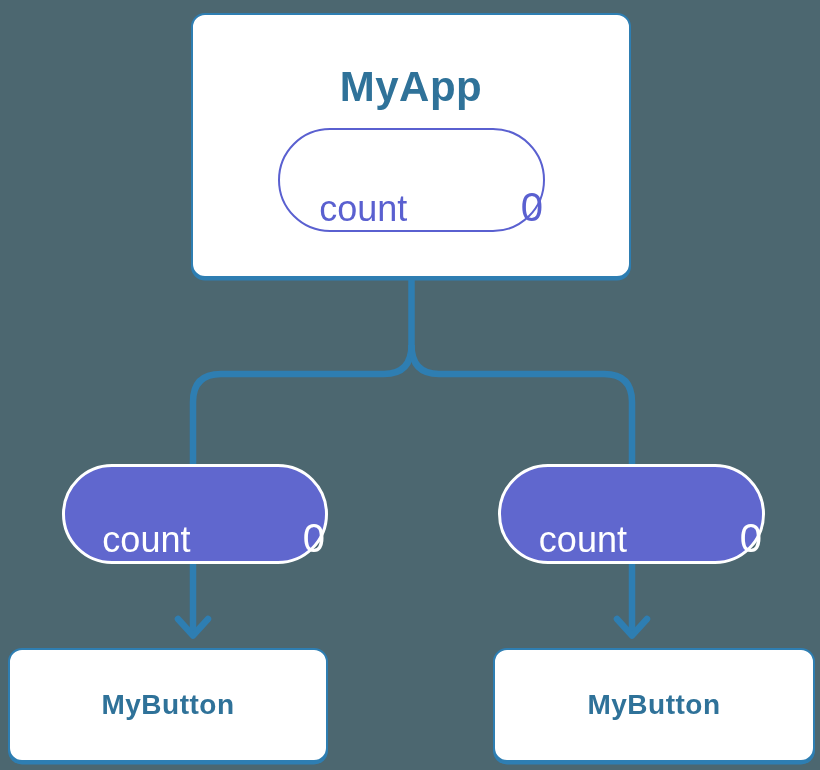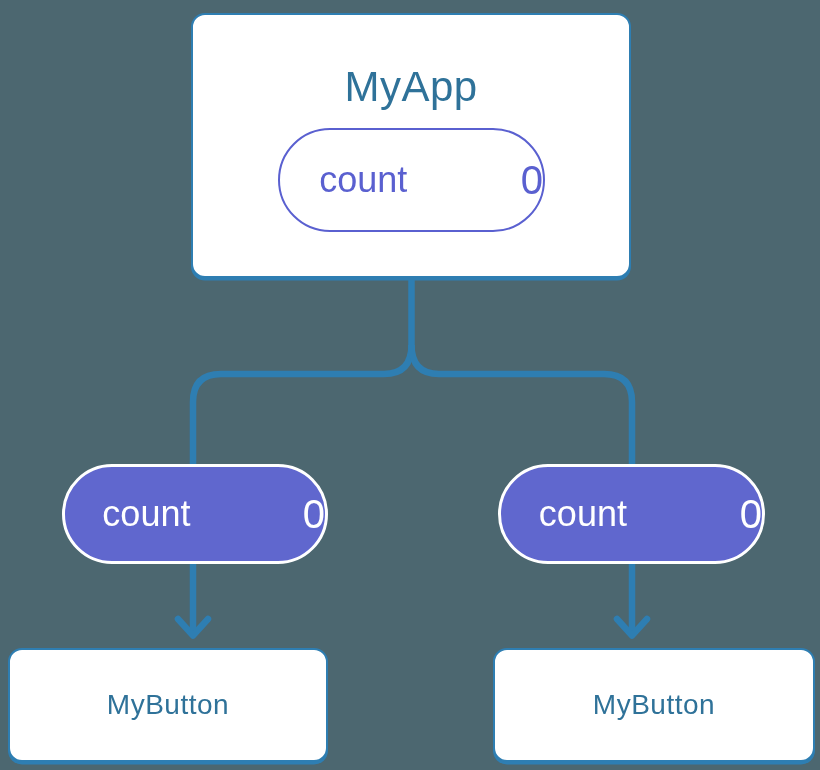--- a/index.html
+++ b/index.html
@@ -24,21 +24,21 @@
     position: absolute;
     background: #ffffff;
     border: 2.5px solid #2E7EB2;
     border-radius: 14px;
     box-shadow: 0 2.5px 0 0 #2E7EB2;
     box-sizing: border-box;
     z-index: 1;
   }
   .card-title {
     color: #2F7299;
-    font-weight: normal;
+    font-weight: bold;
     letter-spacing: 0.5px;
   }
   #root-card {
     left: 191px; top: 13px;
     width: 440px; height: 265px;
   }
   #root-title {
     position: absolute;
     left: 0; top: 48px;
     width: 100%;
@@ -50,21 +50,21 @@
     align-items: center;
     justify-content: center;
     font-size: 28px;
   }
   #child-card-0 { left: 8px;   top: 648px; width: 320px; height: 114px; }
   #child-card-1 { left: 493px; top: 648px; width: 322px; height: 114px; }
 
   .pill {
     position: absolute;
     display: flex;
-    align-items: center;
+    align-items: flex-end;
     box-sizing: border-box;
     z-index: 2;
     gap: 36px;
   }
   .pill-cell {
     display: flex;
     align-items: center;
     justify-content: center;
   }
   

